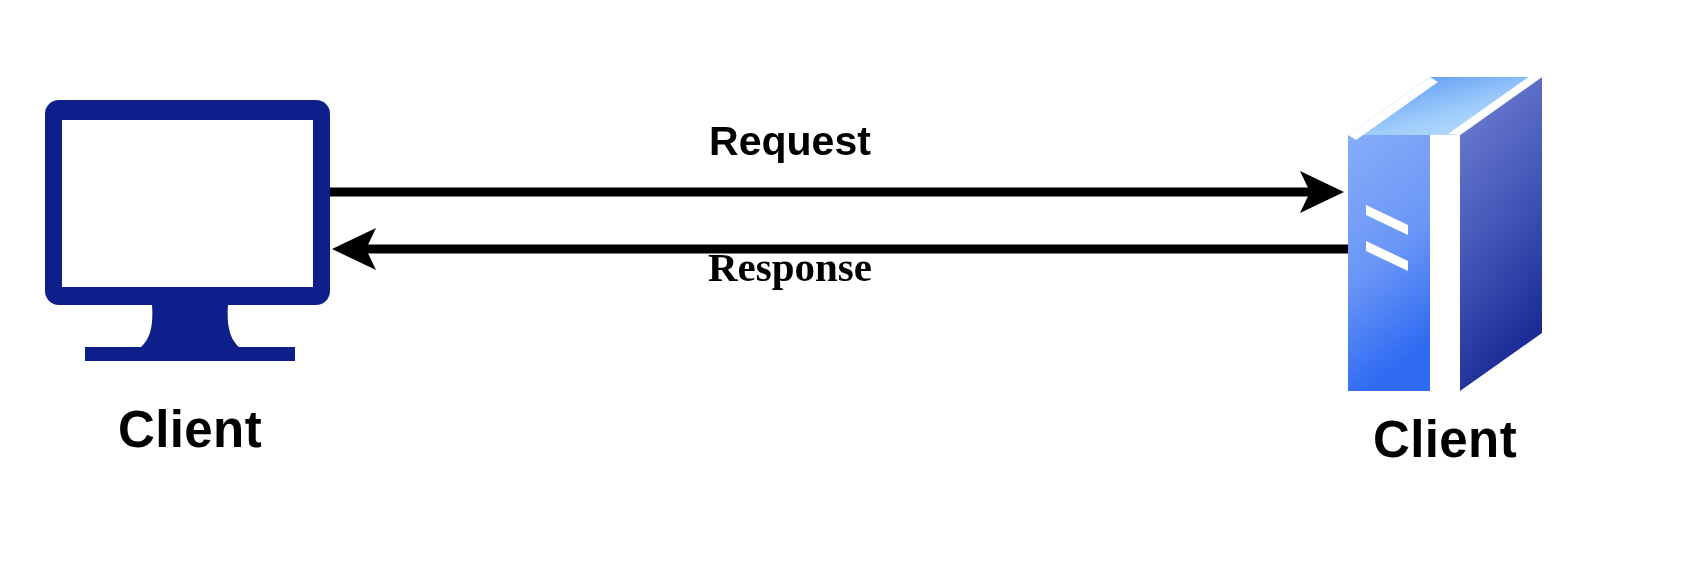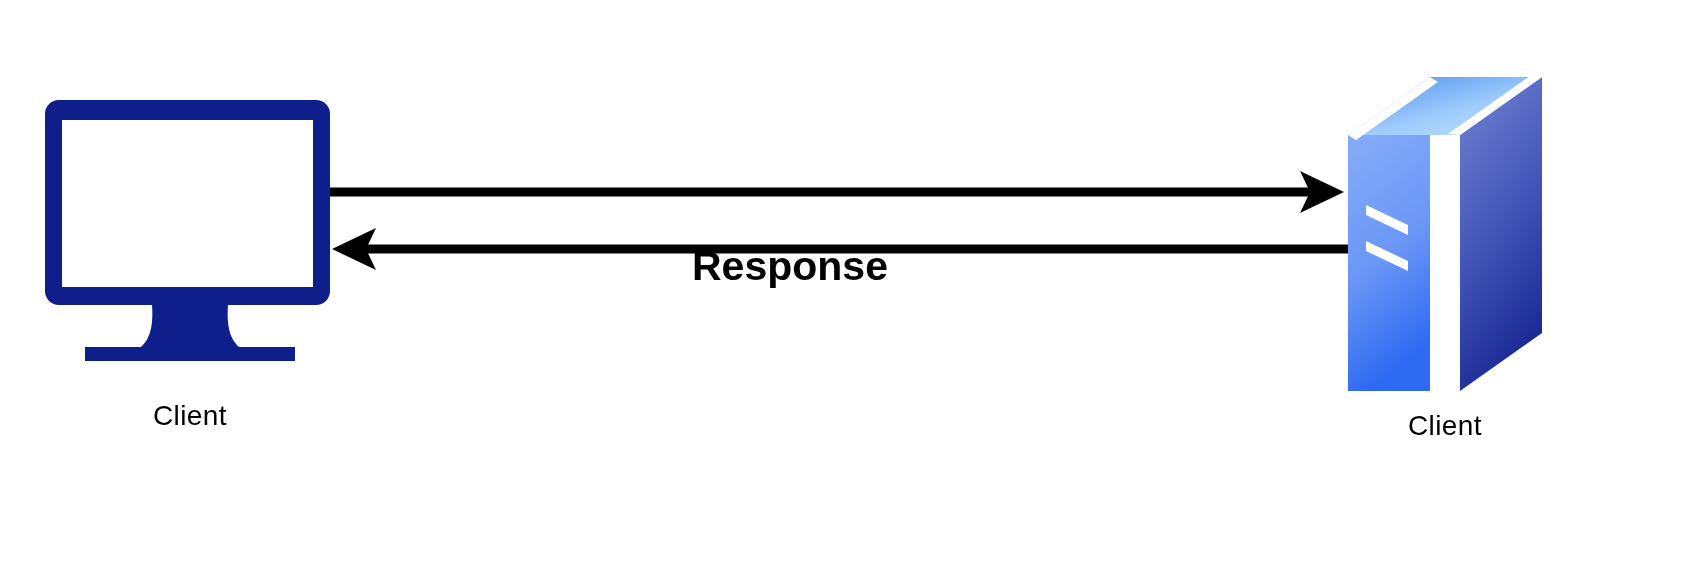--- a/index.html
+++ b/index.html
@@ -31,22 +31,22 @@
     top: 55px;
     width: 230px;
     height: 410px;
   }
   .node-label {
     position: absolute;
     left: 0;
     width: 100%;
     text-align: center;
     font-family: "Liberation Sans", sans-serif;
-    font-weight: normal;
-    font-size: 28px;
+    font-weight: bold;
+    font-size: 51px;
     letter-spacing: 0.4px;
     color: #000000;
     white-space: nowrap;
   }
   #client-label { top: 305px; }
   #server-label { top: 355px; }
 
   .arrow-layer {
     position: absolute;
     left: 0;
@@ -65,20 +65,21 @@
   }
   #request-label {
     left: 560px;
     top: 118px;
     width: 460px;
   }
   #response-label {
     left: 560px;
     top: 243px;
     width: 460px;
+    font-family: Liberation Serif, serif;
   }
   .svg-icon { display: block; }
 </style>
 </head>
 <body>
 
 <div id="canvas">
 
   <svg class="arrow-layer" viewBox="0 0 1682 576" width="1682" height="576">
 
@@ -138,15 +139,16 @@
       <rect x="100" y="80" width="10" height="256" fill="#ffffff"></rect>
       <polygon points="118,79 200,21 212,22 130,80" fill="#ffffff"></polygon>
       <polygon points="110,86 122,80 122,336 110,336" fill="#ffffff"></polygon>
 
       <polygon points="36,150 78,170 78,180 36,160" fill="#ffffff"></polygon>
       <polygon points="36,186 78,206 78,216 36,196" fill="#ffffff"></polygon>
     </svg>
     <div id="server-label" class="node-label">Client</div>
   </div>
 
+  <div id="request-label" class="edge-label">Request</div>
   <div id="response-label" class="edge-label">Response</div>
 
 </div>
 
 </body></html>

